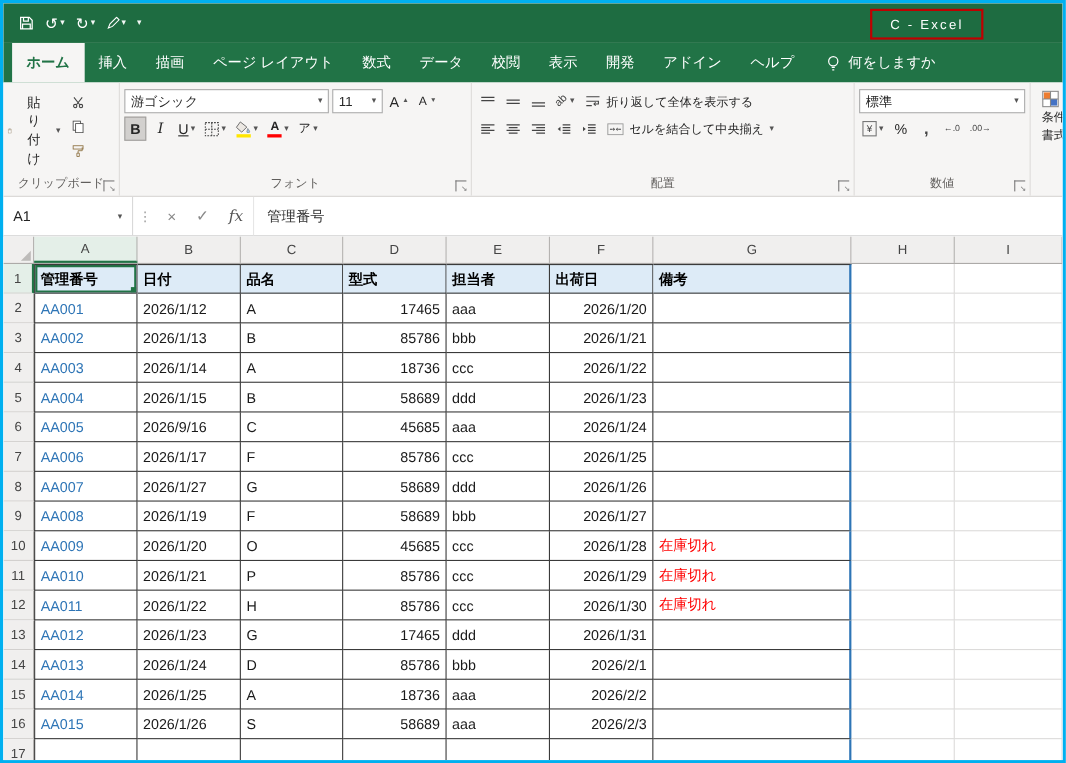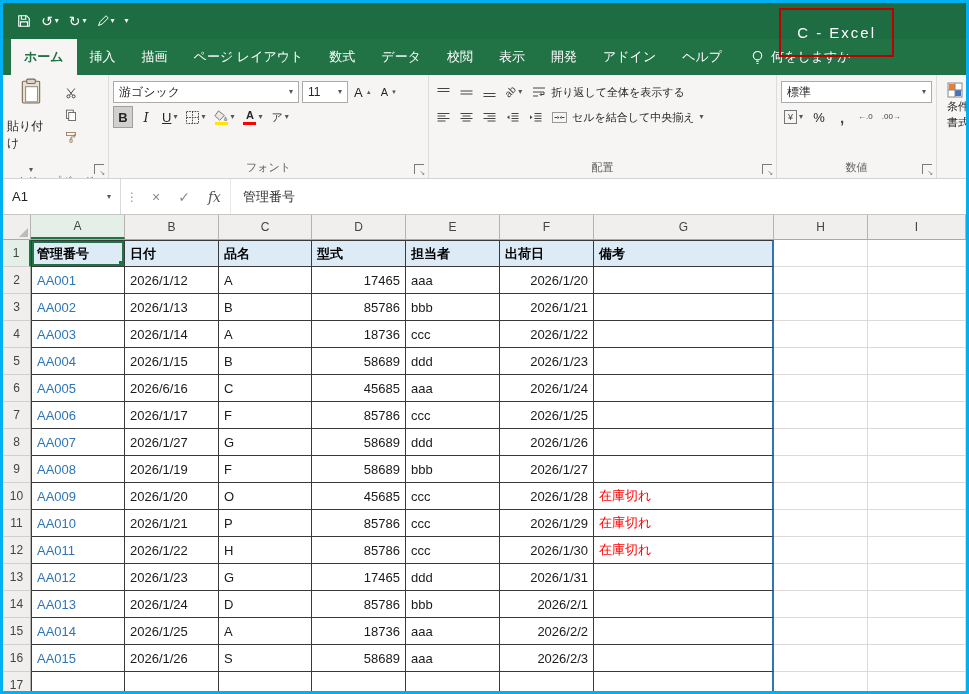--- a/index.html
+++ b/index.html
@@ -8,41 +8,41 @@
     width:969px;height:694px;margin:0 auto;
     border:3px solid var(--window-border,#00B0F0);
     background:#fff;overflow:hidden;position:relative;
   }
 
   
   .titlebar{height:36px;background:var(--titlebar-green,#1E6C41);display:flex;align-items:center;position:relative;color:#fff;}
   .qat{display:flex;align-items:center;gap:10px;padding-left:14px;}
   .qat-btn{display:flex;align-items:center;gap:2px;font-size:14px;color:#fff;line-height:1;}
   .qcaret{font-size:8px;opacity:.95;}
-  .title-box{position:absolute;right:72px;top:5px;border:2px solid var(--annotation-red,#C00000);padding:14px 16px;font-size:15px;letter-spacing:2px;color:#fff;}
+  .title-box{position:absolute;right:72px;top:5px;border:2px solid var(--annotation-red,#C00000);padding:5px 16px;font-size:12px;letter-spacing:2px;color:#fff;}
 
   
   .tabrow{height:36px;background:var(--ribbon-green,#217346);display:flex;align-items:stretch;padding-left:8px;color:#fff;font-size:13px;overflow:hidden;}
   .tab{display:flex;align-items:center;padding:0 13px;white-space:nowrap;}
   .tab.active{background:#F6F5F4;color:var(--ribbon-green,#217346);font-weight:bold;}
   .tellme{display:flex;align-items:center;gap:7px;margin-left:8px;padding:0 8px;white-space:nowrap;}
 
   
   .ribbon{height:104px;background:#F6F5F4;display:flex;border-bottom:1px solid #D5D3D1;overflow:hidden;}
   .rgroup{position:relative;display:flex;flex-direction:column;border-right:1px solid #DEDCDA;padding:3px 4px 0;}
   .rg-content{flex:1;display:flex;}
   .rg-label{height:18px;line-height:15px;text-align:center;font-size:11px;color:#605E5C;}
   .launcher{position:absolute;right:4px;bottom:4px;width:10px;height:10px;border-top:1px solid #7a7a7a;border-left:1px solid #7a7a7a;}
   .lnch-arrow{position:absolute;right:-1px;bottom:-2px;font-size:7px;color:#7a7a7a;line-height:1;}
   .g-clipboard{width:106px;}
   .g-font{width:320px;}
   .g-alignment{width:348px;}
   .g-number{width:160px;}
   .g-styles{flex:1;min-width:0;overflow:hidden;border-right:none;}
-  .paste-btn{width:48px;display:flex;flex-direction:column;align-items:center;justify-content:center;gap:14px;font-size:12px;color:#262626;}
+  .paste-btn{width:48px;display:flex;flex-direction:row;align-items:center;justify-content:center;gap:14px;font-size:12px;color:#262626;}
   .mini-col{display:flex;flex-direction:column;gap:8px;padding:8px 0 0 10px;}
   .mini-btn{width:18px;height:14px;display:flex;align-items:center;}
   .colstack{display:flex;flex-direction:column;width:100%;}
   .rowline{display:flex;align-items:flex-end;gap:3px;margin-top:3px;}
   .combo{background:#fff;border:1px solid #ABABAB;height:22px;display:flex;align-items:center;justify-content:space-between;padding:0 5px;font-size:12px;color:#262626;gap:4px;white-space:nowrap;}
   .font-name{width:186px;}
   .font-size{width:46px;}
   .num-combo{width:156px;}
   .caret{font-size:8px;color:#555;line-height:1;}
   .rbtn{min-width:20px;height:22px;display:flex;align-items:center;justify-content:center;font-size:13px;color:#262626;padding:0 3px;gap:2px;line-height:1;}
@@ -465,21 +465,21 @@
           <div class="cell wD tbl al-right">58689</div>
           <div class="cell wE tbl">ddd</div>
           <div class="cell wF tbl al-right">2026/1/23</div>
           <div class="cell wG tbl g-edge"></div>
           <div class="cell wH plain"></div>
           <div class="cell wI plain"></div>
         </div>
         <div class="grid-row">
           <div class="gut">6</div>
           <div class="cell wA tbl left-edge link">AA005</div>
-          <div class="cell wB tbl">2026/6/16</div>
+          <div class="cell wB tbl">2026/9/16</div>
           <div class="cell wC tbl">C</div>
           <div class="cell wD tbl al-right">45685</div>
           <div class="cell wE tbl">aaa</div>
           <div class="cell wF tbl al-right">2026/1/24</div>
           <div class="cell wG tbl g-edge"></div>
           <div class="cell wH plain"></div>
           <div class="cell wI plain"></div>
         </div>
         <div class="grid-row">
           <div class="gut">7</div>

